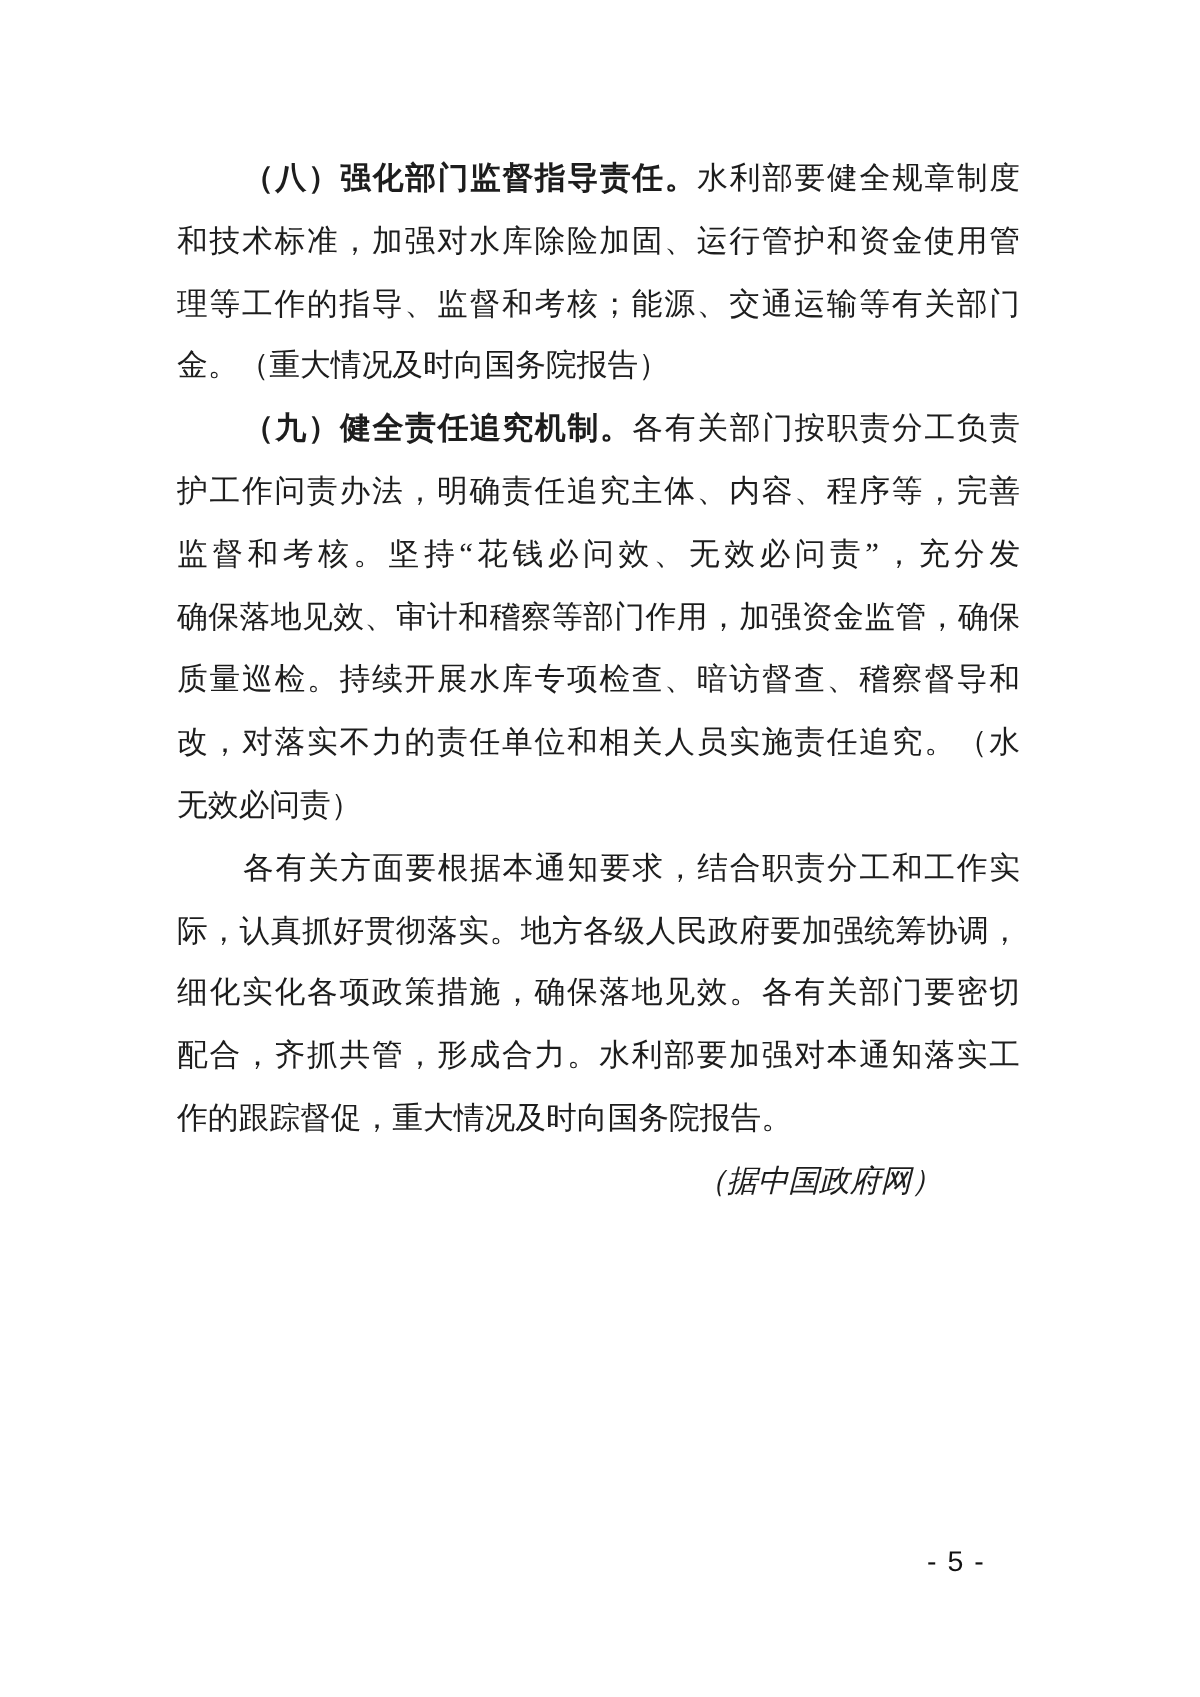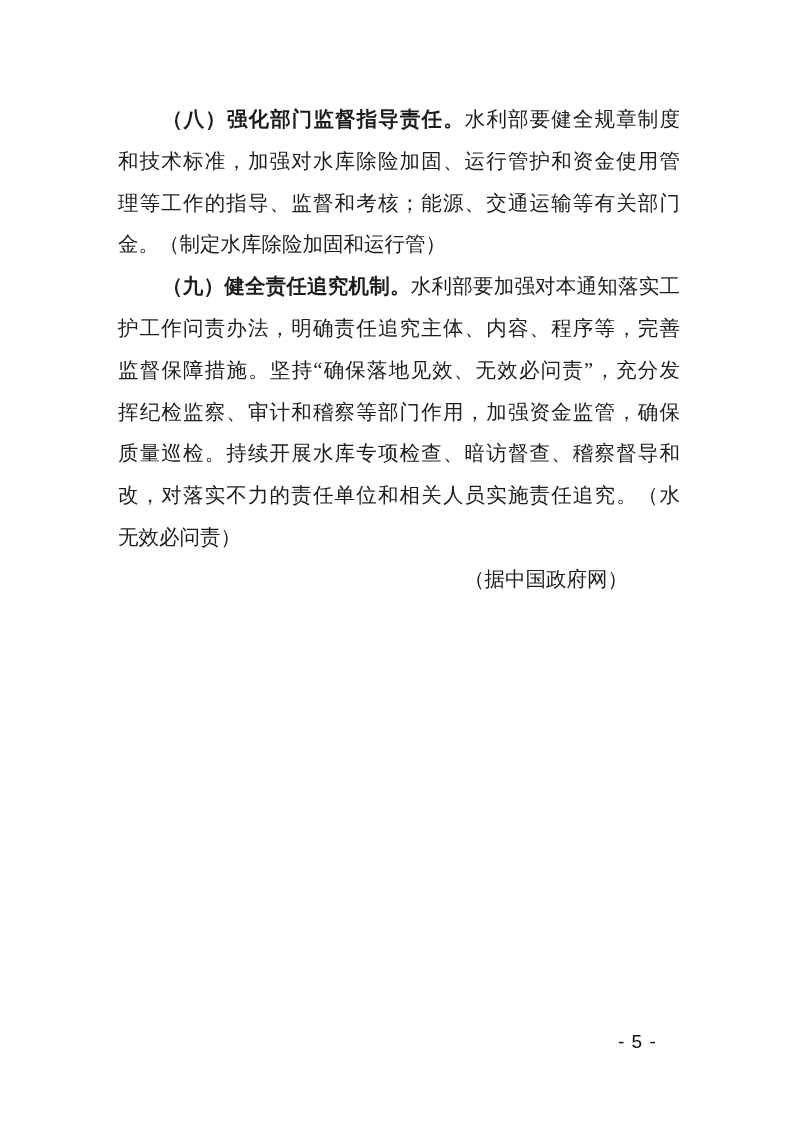--- a/index.html
+++ b/index.html
@@ -41,20 +41,21 @@
     text-align: left;
     text-align-last: left;
   }
   .bold {
     font-weight: 700;
   }
   .attribution {
     text-align: right;
     text-align-last: right;
     padding-right: 52px;
+    font-style: italic;
   }
   .page-number {
     position: absolute;
     left: 618px;
     top: 1031px;
     font-family: "Liberation Sans", "DejaVu Sans", sans-serif;
     font-size: 19px;
     letter-spacing: 1px;
     color: #111111;
   }
@@ -62,27 +63,34 @@
 </head>
 <body>
 
 <div class="page">
   <div class="doc-body">
 
     <div class="paragraph">
         <div class="line first"><span class="bold">（八）强化部门监督指导责任。</span><span>水利部要健全规章制度</span></div>
         <div class="line"><span>和技术标准，加强对水库除险加固、运行管护和资金使用管</span></div>
         <div class="line"><span>理等工作的指导、监督和考核；能源、交通运输等有关部门</span></div>
-        <div class="line last"><span>金。（制定水库除险加固和运行管）</span></div>
+        <div class="line last"><span>金。（重大情况及时向国务院报告）</span></div>
       </div>
       <div class="paragraph">
-        <div class="line first"><span class="bold">（九）健全责任追究机制。</span><span>水利部要加强对本通知落实工</span></div>
+        <div class="line first"><span class="bold">（九）健全责任追究机制。</span><span>各有关部门按职责分工负责</span></div>
         <div class="line"><span>护工作问责办法，明确责任追究主体、内容、程序等，完善</span></div>
-        <div class="line"><span>监督保障措施。坚持“确保落地见效、无效必问责”，充分发</span></div>
-        <div class="line"><span>挥纪检监察、审计和稽察等部门作用，加强资金监管，确保</span></div>
+        <div class="line"><span>监督和考核。坚持“花钱必问效、无效必问责”，充分发</span></div>
+        <div class="line"><span>确保落地见效、审计和稽察等部门作用，加强资金监管，确保</span></div>
         <div class="line"><span>质量巡检。持续开展水库专项检查、暗访督查、稽察督导和</span></div>
         <div class="line"><span>改，对落实不力的责任单位和相关人员实施责任追究。（水</span></div>
         <div class="line last"><span>无效必问责）</span></div>
+      </div>
+      <div class="paragraph">
+        <div class="line first"><span>各有关方面要根据本通知要求，结合职责分工和工作实</span></div>
+        <div class="line"><span>际，认真抓好贯彻落实。地方各级人民政府要加强统筹协调，</span></div>
+        <div class="line"><span>细化实化各项政策措施，确保落地见效。各有关部门要密切</span></div>
+        <div class="line"><span>配合，齐抓共管，形成合力。水利部要加强对本通知落实工</span></div>
+        <div class="line last"><span>作的跟踪督促，重大情况及时向国务院报告。</span></div>
       </div>
       <div class="line attribution">（据中国政府网）</div>
   </div>
   <div class="page-number">- 5 -</div>
 </div>
 
 </body></html>

